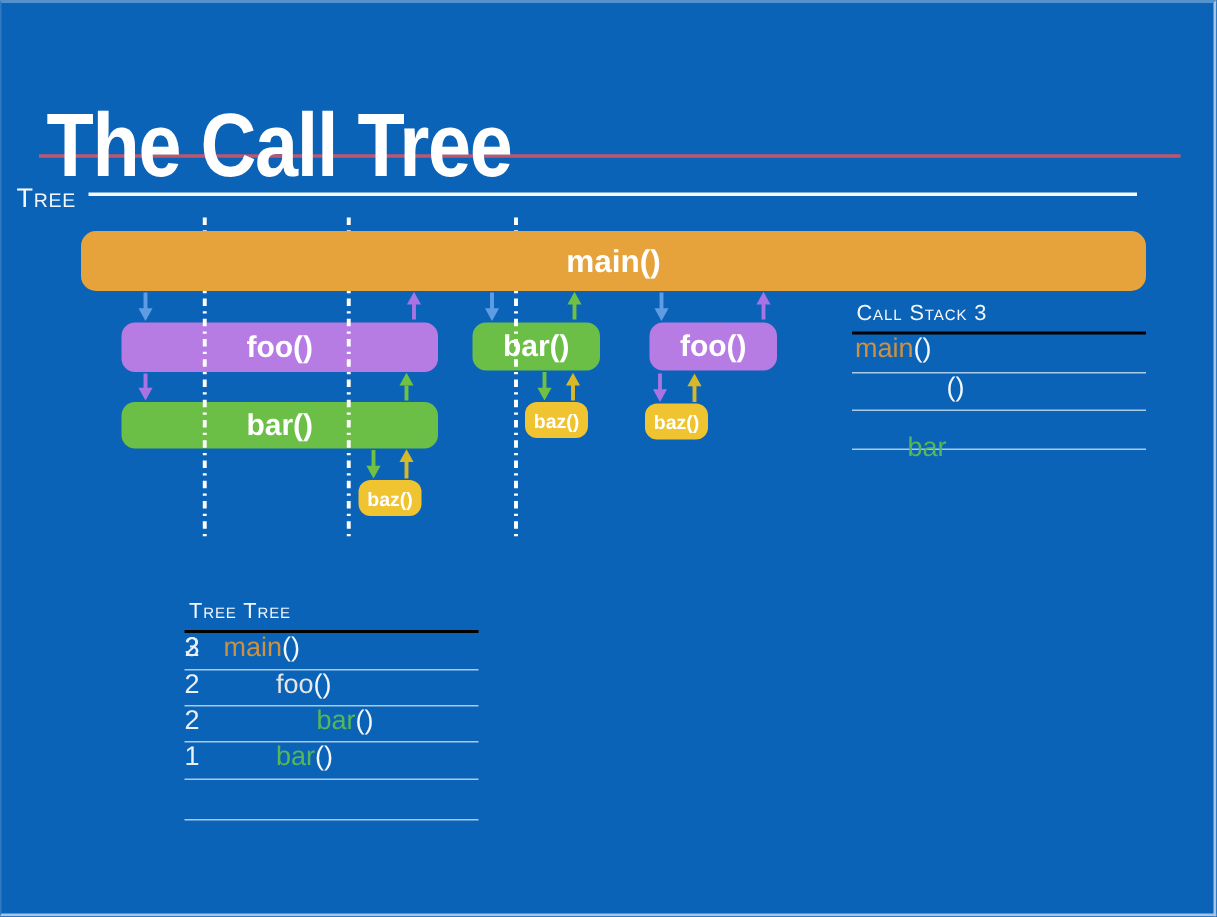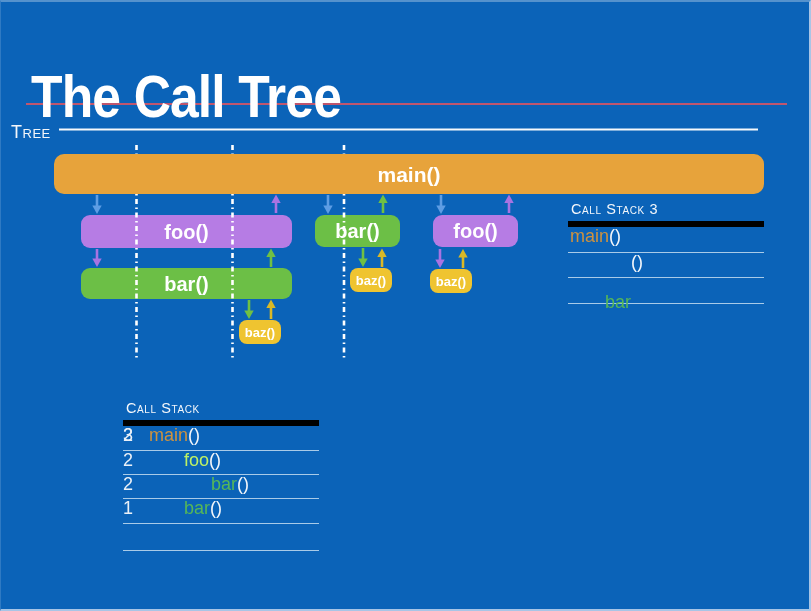--- a/index.html
+++ b/index.html
@@ -35,36 +35,36 @@
   .box-baz3 { left:429px; top:267px; width:42px;  height:24px; background:#EFC430; font-size:13px; border-radius:8px; }
 
   
   .overlay { position:absolute; left:0; top:0; z-index:2; pointer-events:none; }
 
   
   .dtable { position:absolute; width:196px; z-index:2; color:#F2F6FB; }
   .callstack { left:567px; top:196px; }
   .calltree  { left:122px; top:395px; }
   .tbl-header { font-variant:small-caps; font-size:14.5px; letter-spacing:.6px;
-                color:#F4F7FB; padding:3px 0 3px 3px; border-bottom:6px solid #000000;
+                color:#F4F7FB; padding:3px 0 3px 3px; border-bottom:2px solid #000000;
                 line-height:1.2; }
   .trow { display:flex; align-items:flex-start; border-bottom:1.5px solid #A9CBE8;
           font-size:18px; box-sizing:border-box; line-height:1; }
   .cs-row { height:25.5px; }
   .ct-row { height:24.3px; }
   .ct-count { width:26px; color:#EAF0F7; position:relative; flex:none; }
   .ct-count .ghost { position:absolute; left:0; top:-8px; }
   .ct-count .front { position:relative; }
   .ind-0 { padding-left:2px; }
   .ind-1 { padding-left:37px; }
   .ct-ind-0 { padding-left:0; }
   .ct-ind-1 { padding-left:35px; }
   .ct-ind-2 { padding-left:62px; }
   .c-orange { color:#CC9240; }
-  .c-purple { color:#bef264; }
+  .c-purple { color:#e5e5e5; }
   .c-green  { color:#55B758;margin-top:40px; }
   .par { color:#F4F7FB; }
 </style>
 </head>
 <body>
 
 <div class="slide">
 
   <div class="fnbox box-foo1">foo()</div>
   <div class="fnbox box-bar1">bar()</div>
@@ -169,21 +169,21 @@
     <div class="trow cs-row ind-1">
       <span class="c-green">bar</span>
         <span class="par">()</span>
     </div>
     <div class="trow cs-row ind-0">
       <span></span>
     </div>
   </div>
 
   <div class="dtable calltree">
-    <div class="tbl-header">Call Stack</div>
+    <div class="tbl-header">Tree Tree</div>
     <div class="trow ct-row">
       <span class="ct-count"><span class="ghost" style="top:0;">2</span><span class="front">3</span></span>
       <span class="ct-ind-0"><span class="c-orange">main</span><span class="par">()</span></span>
     </div>
     <div class="trow ct-row">
       <span class="ct-count"><span class="front">2</span></span>
       <span class="ct-ind-1"><span class="c-purple">foo</span><span class="par">()</span></span>
     </div>
     <div class="trow ct-row">
       <span class="ct-count"><span class="front">2</span></span>

